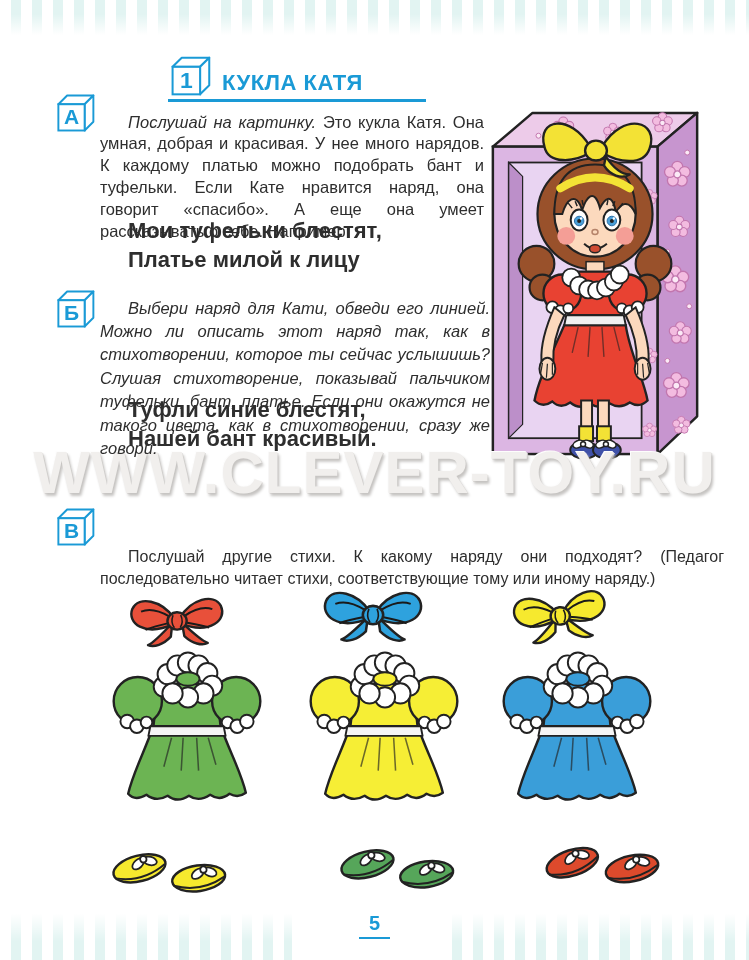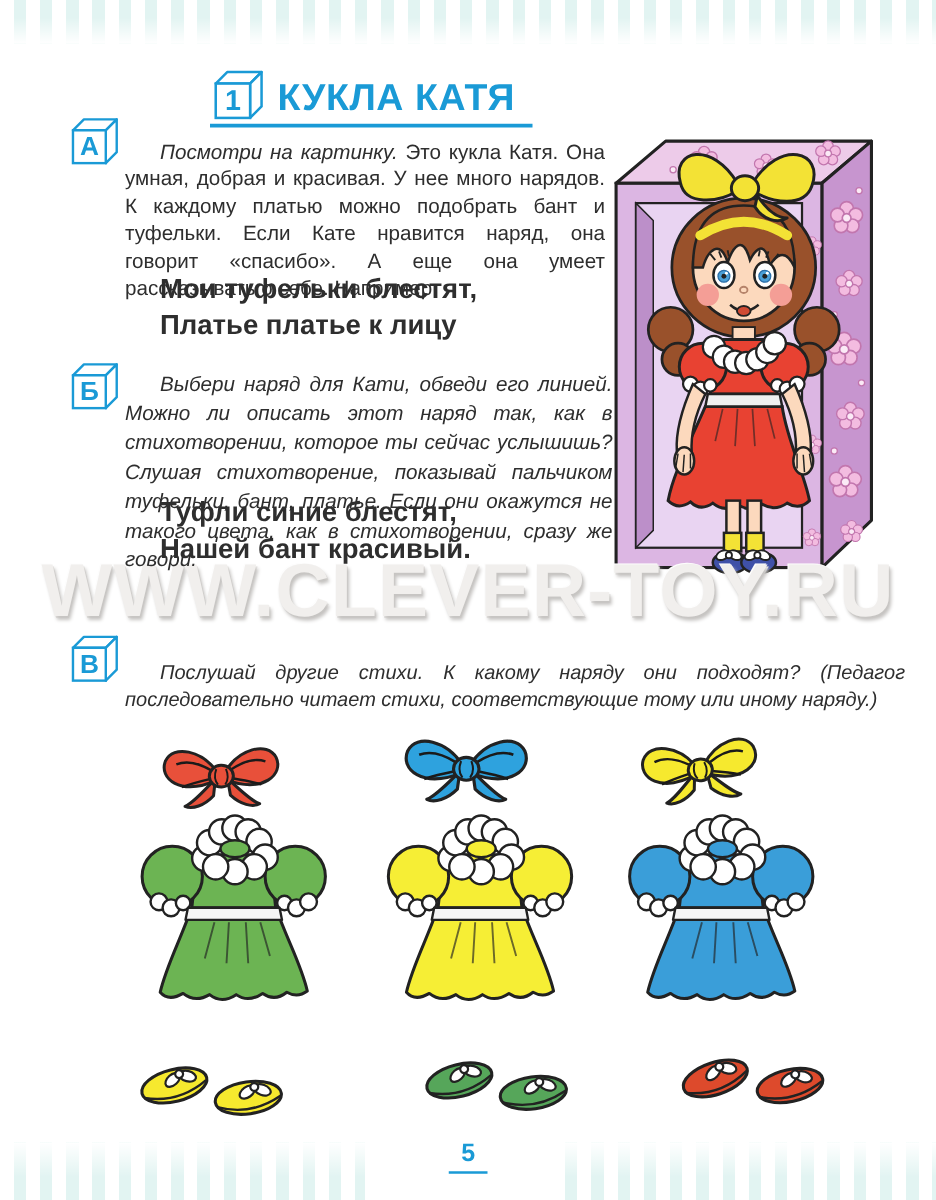--- a/index.html
+++ b/index.html
@@ -20,40 +20,40 @@
   .stripes.bottom::after{content:"";position:absolute;inset:0;
     background:linear-gradient(to top,rgba(255,255,255,0) 40%,#fff 100%);}
   .num-gap{position:absolute;bottom:0;left:292px;width:160px;height:50px;background:#fff;z-index:2;}
 
   
   .title-row{
     position:absolute;left:168px;top:54px;width:258px;z-index:20;
     display:flex;align-items:flex-end;border-bottom:3px solid #1a9ad6;padding-bottom:1px;
   }
   .title-text{
-    color:#1a9ad6;font-size:30px;font-weight:bold;letter-spacing:.5px;
+    color:#1a9ad6;font-size:22px;font-weight:bold;letter-spacing:.5px;
     margin-left:10px;line-height:1.1;padding-bottom:3px;white-space:nowrap;
   }
   .cube{display:block;}
   .cube text{font-family:"Liberation Sans",sans-serif;font-weight:bold;fill:#1a9ad6;}
 
   
   .sec-cube{position:absolute;left:54px;z-index:20;}
   .sec-cube.a{top:92px;}
   .sec-cube.b{top:288px;}
   .sec-cube.v{top:506px;}
 
   
   .para{
     position:absolute;z-index:45;font-size:16.5px;line-height:1.33;
     text-align:justify;text-indent:28px;
   }
   .para.a{left:100px;top:95px;width:384px;}
   .para.b{left:100px;top:280px;width:390px;font-style:italic;line-height:1.42;}
-  .para.v{left:100px;top:512px;width:624px;font-style:italic;font-size:16px;line-height:1.38;}
+  .para.v{left:100px;top:530px;width:624px;font-size:16px;line-height:1.38;}
   .ital{font-style:italic;}
   .poem{position:absolute;z-index:45;font-size:22px;line-height:1.32;font-weight:bold;}
   .poem.p1{left:128px;top:216px;}
   .poem.p2{left:128px;top:395px;}
 
   
   .watermark{
     position:absolute;left:-6px;right:-6px;top:438px;z-index:40;
     text-align:center;font-size:60px;font-weight:bold;letter-spacing:1px;
     color:#f1efed;
@@ -182,25 +182,25 @@
     <rect x="5" y="14" width="30" height="30" fill="#fff" stroke="#1a9ad6" stroke-width="2.2"></rect>
     <text x="20" y="37" text-anchor="middle" font-size="24">Б</text>
   </svg>
   <svg class="cube sec-cube v" width="42" height="42" viewBox="0 0 48 48">
     <polygon points="5,14 15,4 45,4 35,14" fill="#fff" stroke="#1a9ad6" stroke-width="2.2" stroke-linejoin="round"></polygon>
     <polygon points="35,14 45,4 45,34 35,44" fill="#fff" stroke="#1a9ad6" stroke-width="2.2" stroke-linejoin="round"></polygon>
     <rect x="5" y="14" width="30" height="30" fill="#fff" stroke="#1a9ad6" stroke-width="2.2"></rect>
     <text x="20" y="37" text-anchor="middle" font-size="24">В</text>
   </svg>
 
-  <p class="para a"><span class="ital">Посмотри на картинку.</span><span> Это кукла Катя. Она умная, добрая и красивая. У нее много нарядов. К каждому платью можно подобрать бант и туфельки. Если Кате нравится наряд, она говорит «спасибо». А еще она умеет рассказывать о себе. Например:</span></p>
+  <p class="para a"><span class="ital">Послушай на картинку.</span><span> Это кукла Катя. Она умная, добрая и красивая. У нее много нарядов. К каждому платью можно подобрать бант и туфельки. Если Кате нравится наряд, она говорит «спасибо». А еще она умеет рассказывать о себе. Например:</span></p>
 
   <div class="poem p1">
     <div>Мои туфельки блестят,</div>
-    <div>Платье платье к лицу</div>
+    <div>Платье милой к лицу</div>
   </div>
 
   <p class="para b">Выбери наряд для Кати, обведи его линией. Можно ли описать этот наряд так, как в стихотворении, которое ты сейчас услышишь? Слушая стихотворение, показывай пальчиком туфельки, бант, платье. Если они окажутся не такого цвета, как в стихотворении, сразу же говори.</p>
 
   <div class="poem p2">
     <div>Туфли синие блестят,</div>
     <div>Нашей бант красивый.</div>
   </div>
 
   <p class="para v">Послушай другие стихи. К какому наряду они подходят? (Педагог последовательно читает стихи, соответствующие тому или иному наряду.)</p>

